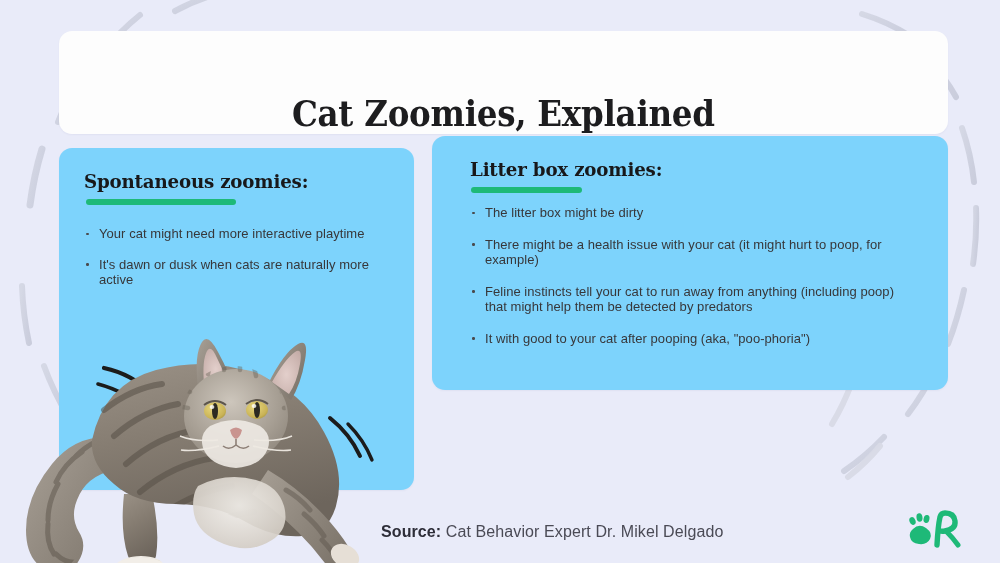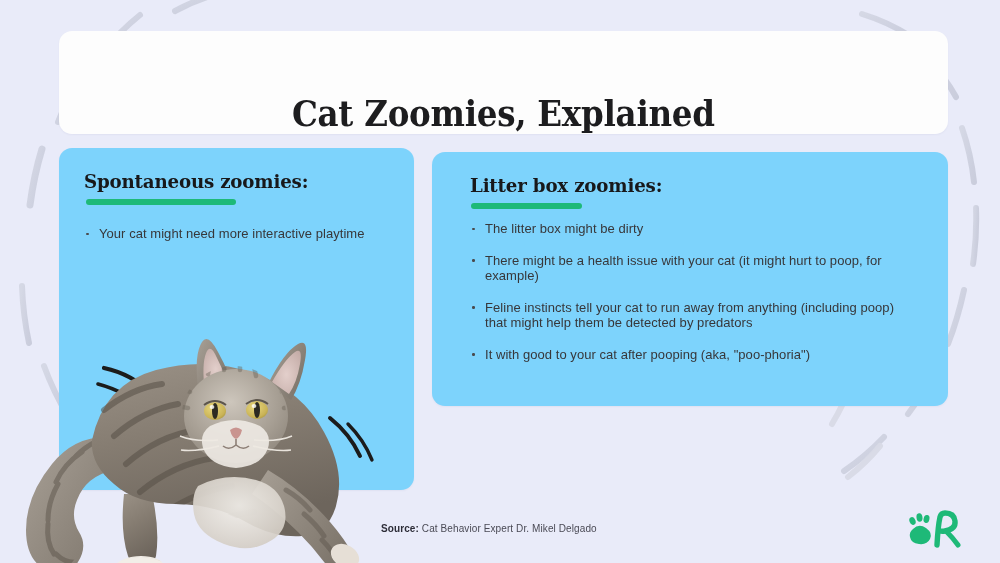--- a/index.html
+++ b/index.html
@@ -33,21 +33,21 @@
     white-space:nowrap;
   }
 
   
   .card{
     position:absolute;background:#7dd3fc;border-radius:13px;
     box-shadow:0 1px 2px rgba(90,90,140,.06);
     overflow:hidden;
   }
   .card-left{left:59px;top:148px;width:355px;height:342px;}
-  .card-right{left:432px;top:152px;width:516px;height:254px;}
+  .card-right{left:432px;top:136px;width:516px;height:254px;}
 
   .card-inner{position:relative;z-index:3;}
   .card-left .card-inner{padding:22px 20px 0 25px;}
   .card-right .card-inner{padding:22px 26px 0 38px;}
 
   .head{
     font-family:"DejaVu Serif","Liberation Serif",serif;
     font-weight:700;font-size:19px;color:#18181a;
     letter-spacing:-.2px;margin:0 0 7px 0;
     transform:scaleX(.96);transform-origin:left center;
@@ -73,21 +73,21 @@
   .card-left ul.bullets li{margin-bottom:15px;max-width:290px;}
   .card-right ul.bullets{margin-top:12px;}
   .card-right ul.bullets li{margin-bottom:16px;max-width:432px;}
 
   
   .cat-wrap{position:absolute;left:0;top:318px;width:400px;height:245px;z-index:6;}
 
   
   .source{
     position:absolute;left:381px;top:523px;
-    font-size:10px;color:#4a4a55;letter-spacing:.1px;
+    font-size:16px;color:#4a4a55;letter-spacing:.1px;
     white-space:nowrap;z-index:7;
   }
   .source b{font-weight:700;color:#2d2d38;}
 
   .logo{position:absolute;left:906px;top:508px;width:58px;height:44px;z-index:7;}
 </style>
 </head>
 <body>
 
 <div class="stage">
@@ -135,20 +135,21 @@
   <div class="title-card">
     <div class="title-text">Cat Zoomies, Explained</div>
   </div>
 
   <div class="card card-left">
     <div class="card-inner">
       <div class="head">Spontaneous zoomies:</div>
       <div class="rule rule-left"></div>
       <ul class="bullets">
         <li>Your cat might need more interactive playtime</li>
+        <li>It's dawn or dusk when cats are naturally more active</li>
       </ul>
     </div>
   </div>
 
   <div class="card card-right">
     <div class="card-inner">
       <div class="head">Litter box zoomies:</div>
       <div class="rule rule-right"></div>
       <ul class="bullets">
         <li>The litter box might be dirty</li>

